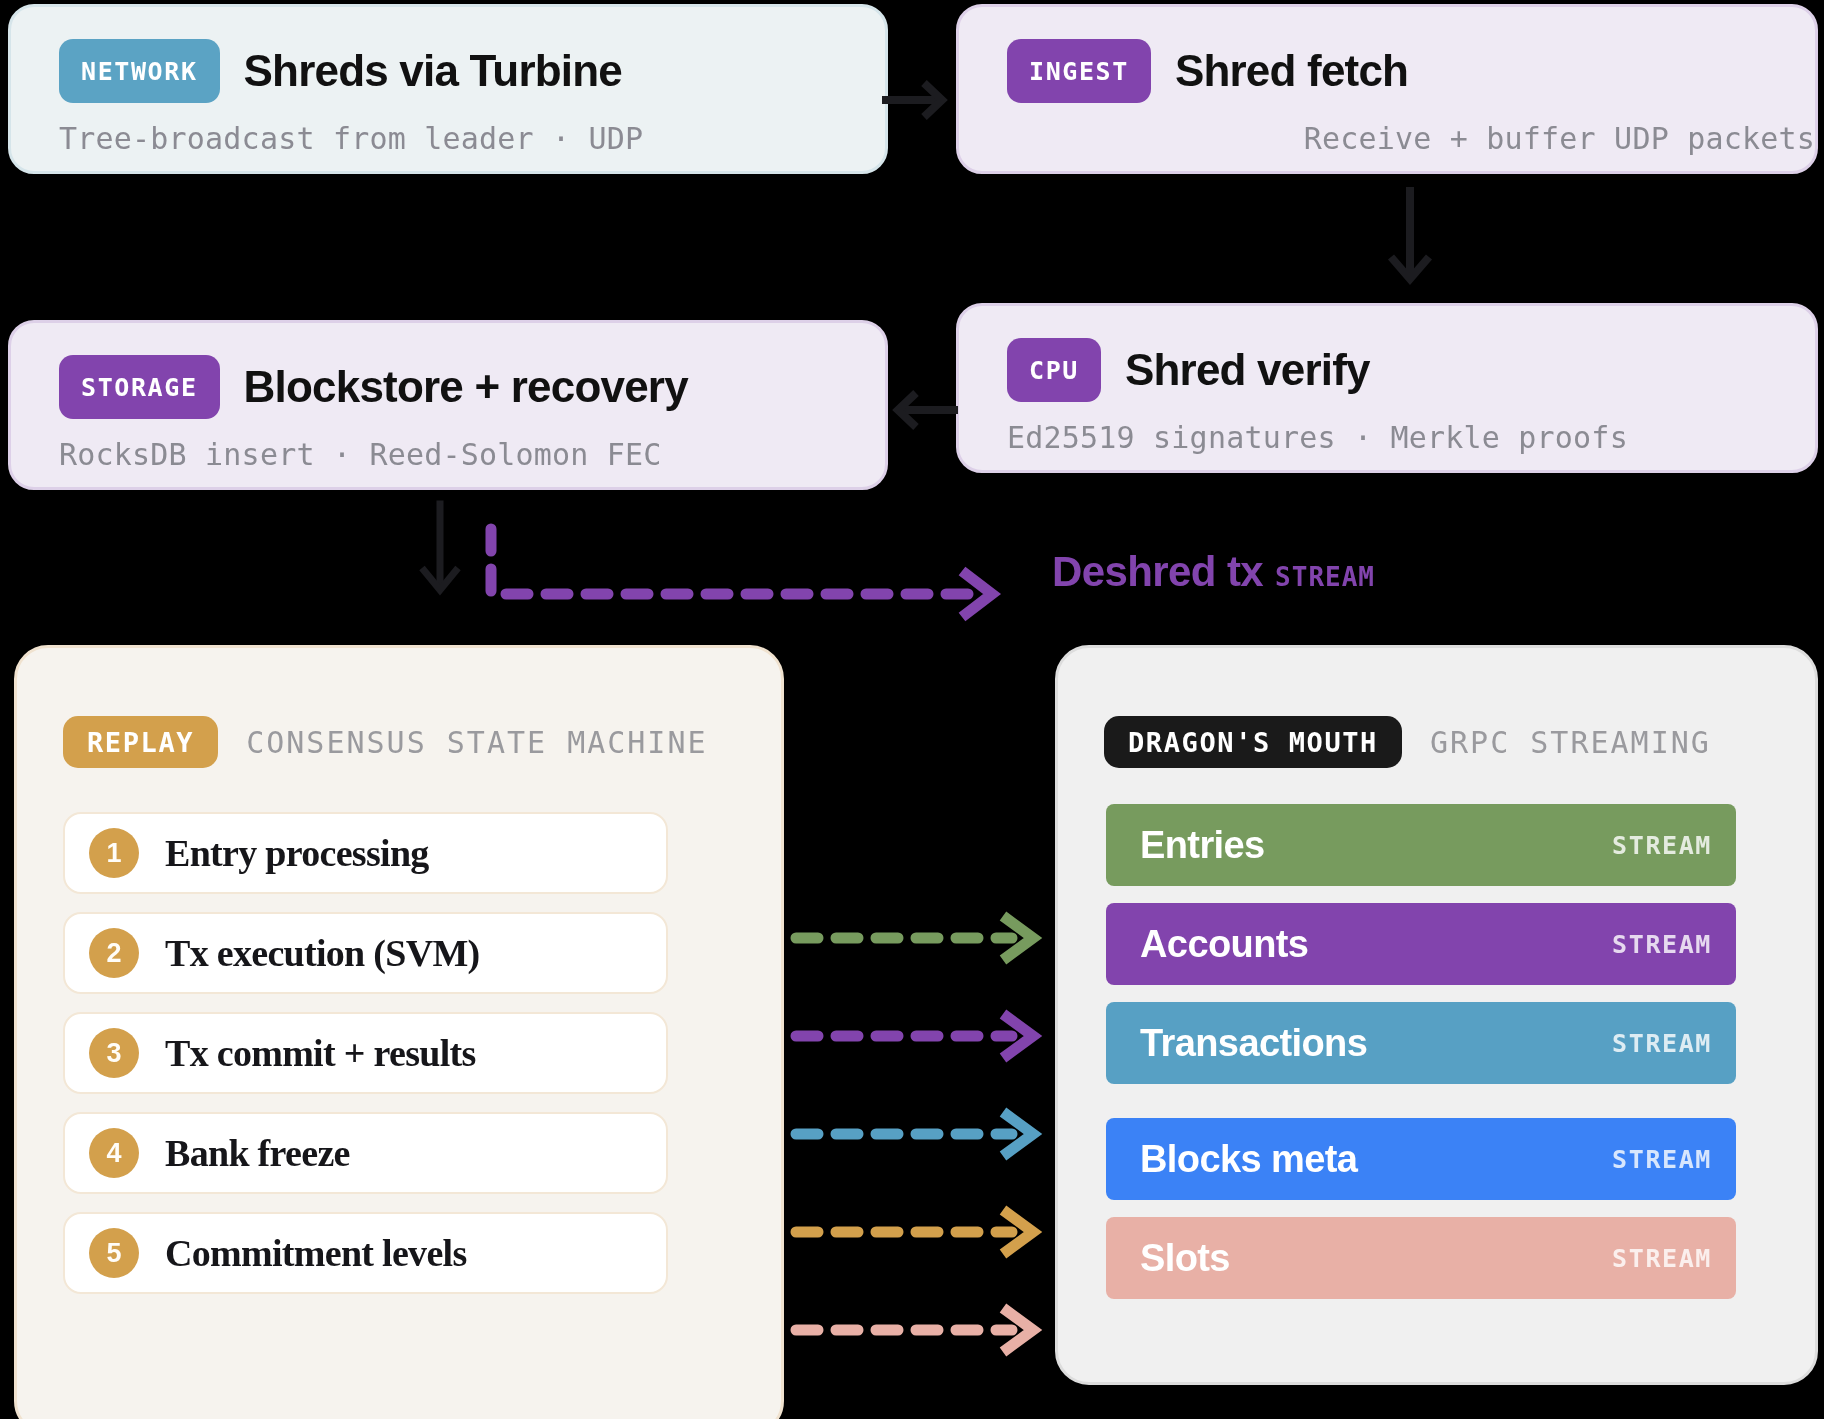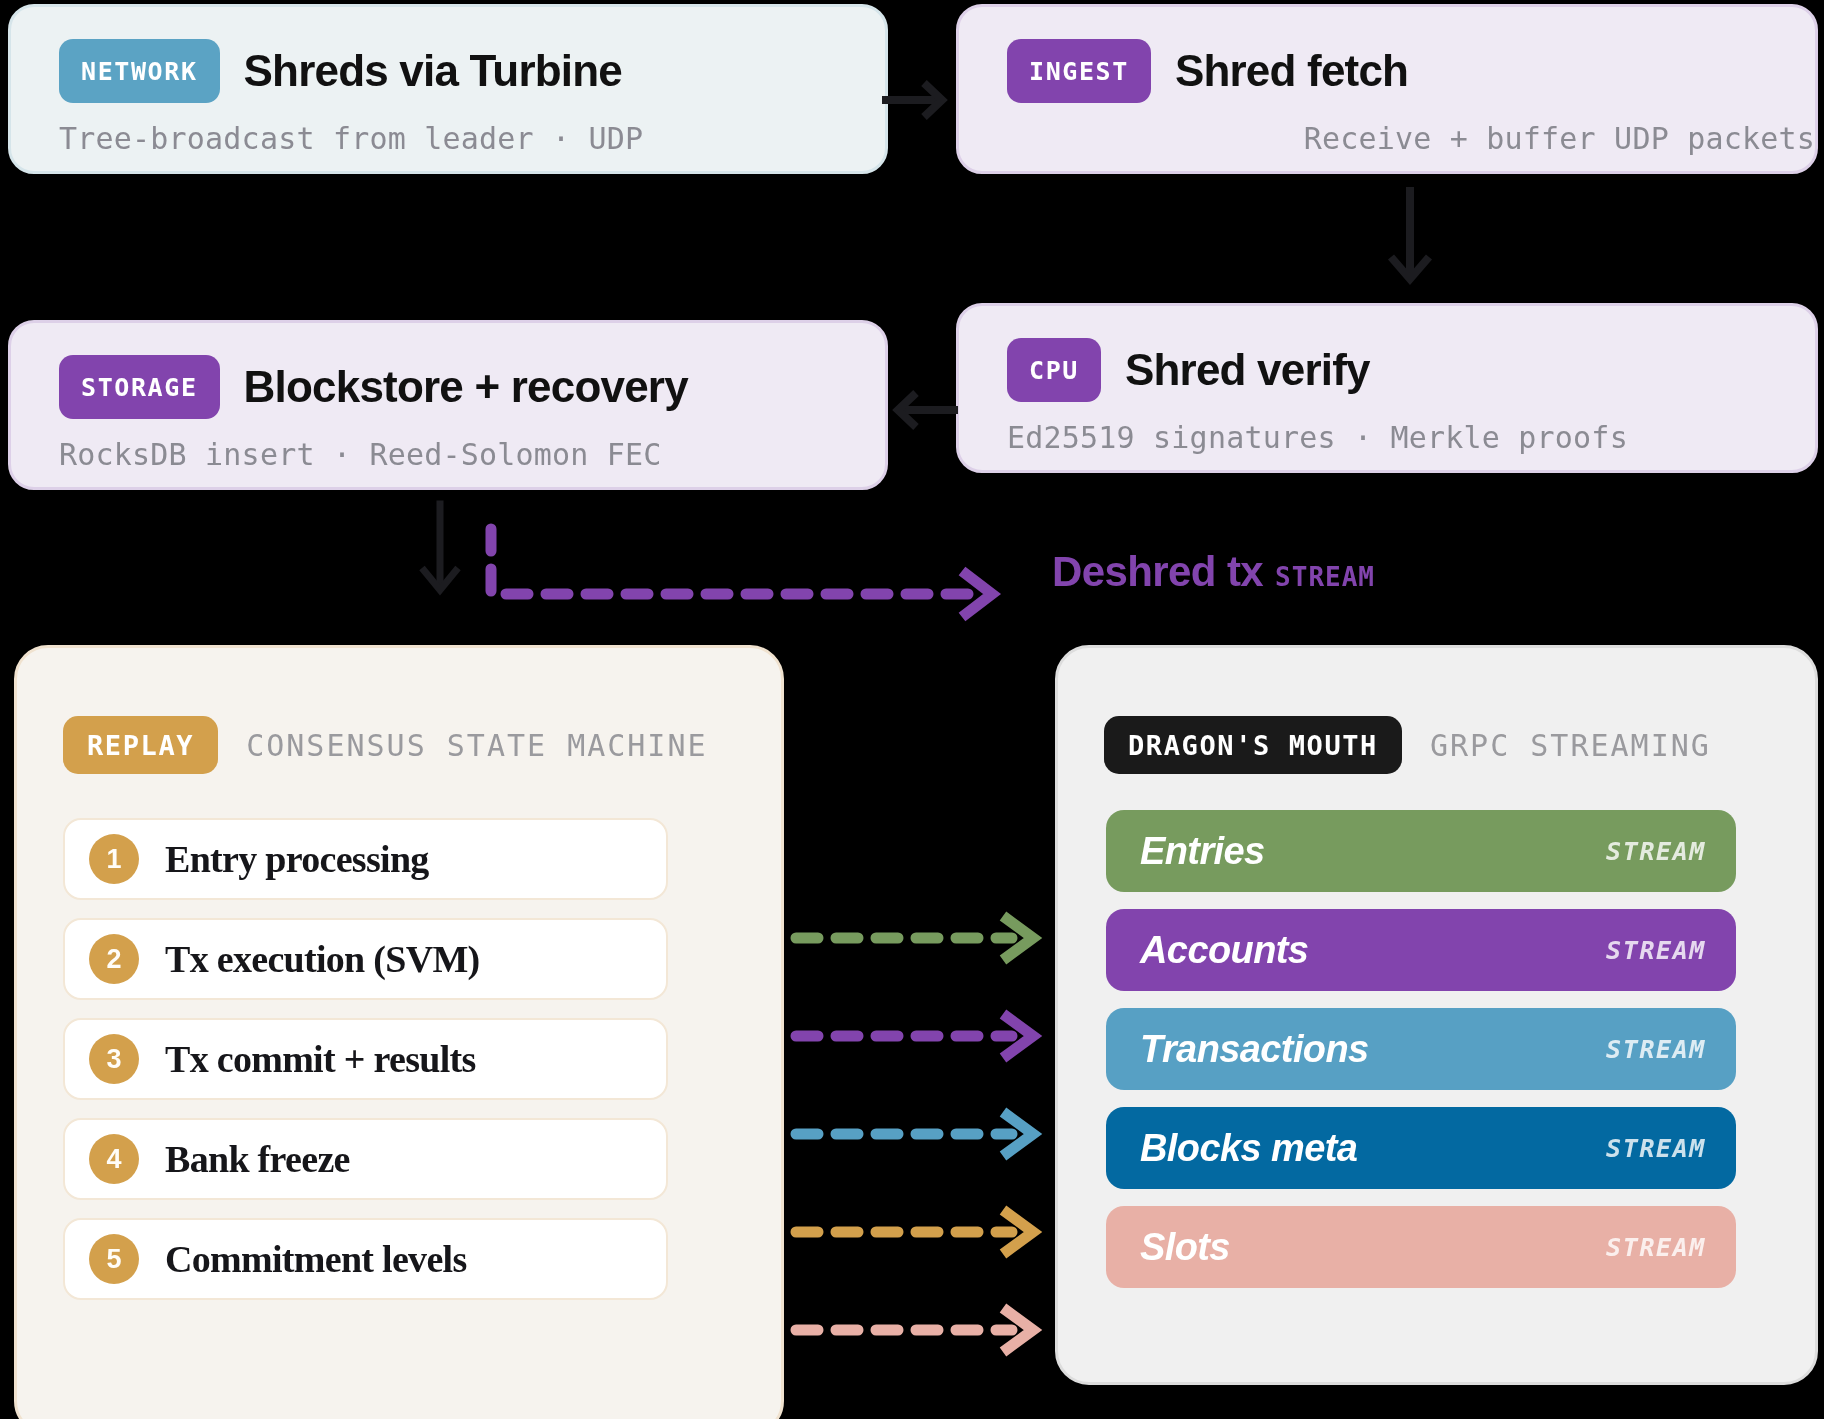--- a/index.html
+++ b/index.html
@@ -104,21 +104,21 @@
   }
   #panel-dragon {
     left: 1055px; top: 645px; width: 763px; height: 740px;
     background: #f0f0f0; border-color: #dddddd;
     border-radius: 34px;
   }
   .panel-head {
     display: flex; align-items: center; gap: 28px;
     padding: 68px 0 0 46px;
   }
-  .panel-head .chip { height: 58px; padding: 0 24px; font-size: 27px; border-radius: 15px; }
+  .panel-head .chip { height: 52px; padding: 0 24px; font-size: 27px; border-radius: 15px; }
   .panel-head .panel-sub {
     font-family: "DejaVu Sans Mono", monospace;
     font-size: 30px; color: #9a9a9e; letter-spacing: 2px;
   }
 
   
   .steps { padding: 44px 0 0 46px; display: flex; flex-direction: column; gap: 18px; }
   .step {
     width: 605px; height: 82px;
     background: #ffffff;
@@ -137,24 +137,23 @@
   .step-label {
     font-family: Liberation Serif, serif;
     font-weight: 700; font-size: 38px; color: #16161a;
     letter-spacing: -0.7px;
   }
 
   
   .streams { padding: 36px 0 0 48px; display: flex; flex-direction: column; gap: 17px; }
   .stream {
     width: 630px; height: 82px;
-    border-radius: 18px;
+    border-radius: 8px;
     display: flex; align-items: center; justify-content: space-between;
-    padding: 0 30px 0 34px;
-    font-style: italic;
+    padding: 0 24px 0 34px;
   }
   .stream-name {
     font-family: "Liberation Sans", sans-serif;
     font-weight: 700; font-size: 38px; color: #ffffff;
     letter-spacing: -0.6px;
   }
   .stream-tag {
     font-family: "DejaVu Sans Mono", monospace;
     font-weight: 700; font-size: 25px;
     color: rgba(255,255,255,0.80);
@@ -271,21 +270,21 @@
         <span class="stream-tag">STREAM</span>
       </div>
       <div class="stream" style="background:#8244ad;">
         <span class="stream-name">Accounts</span>
         <span class="stream-tag">STREAM</span>
       </div>
       <div class="stream" style="background:#57a0c4;">
         <span class="stream-name">Transactions</span>
         <span class="stream-tag">STREAM</span>
       </div>
-      <div class="stream" style="background:#0369a1;">
+      <div class="stream" style="background:#3b82f6;margin-top:17px;">
         <span class="stream-name">Blocks meta</span>
         <span class="stream-tag">STREAM</span>
       </div>
       <div class="stream" style="background:#e8b0a6;">
         <span class="stream-name">Slots</span>
         <span class="stream-tag">STREAM</span>
       </div>
     </div>
   </div>
 

